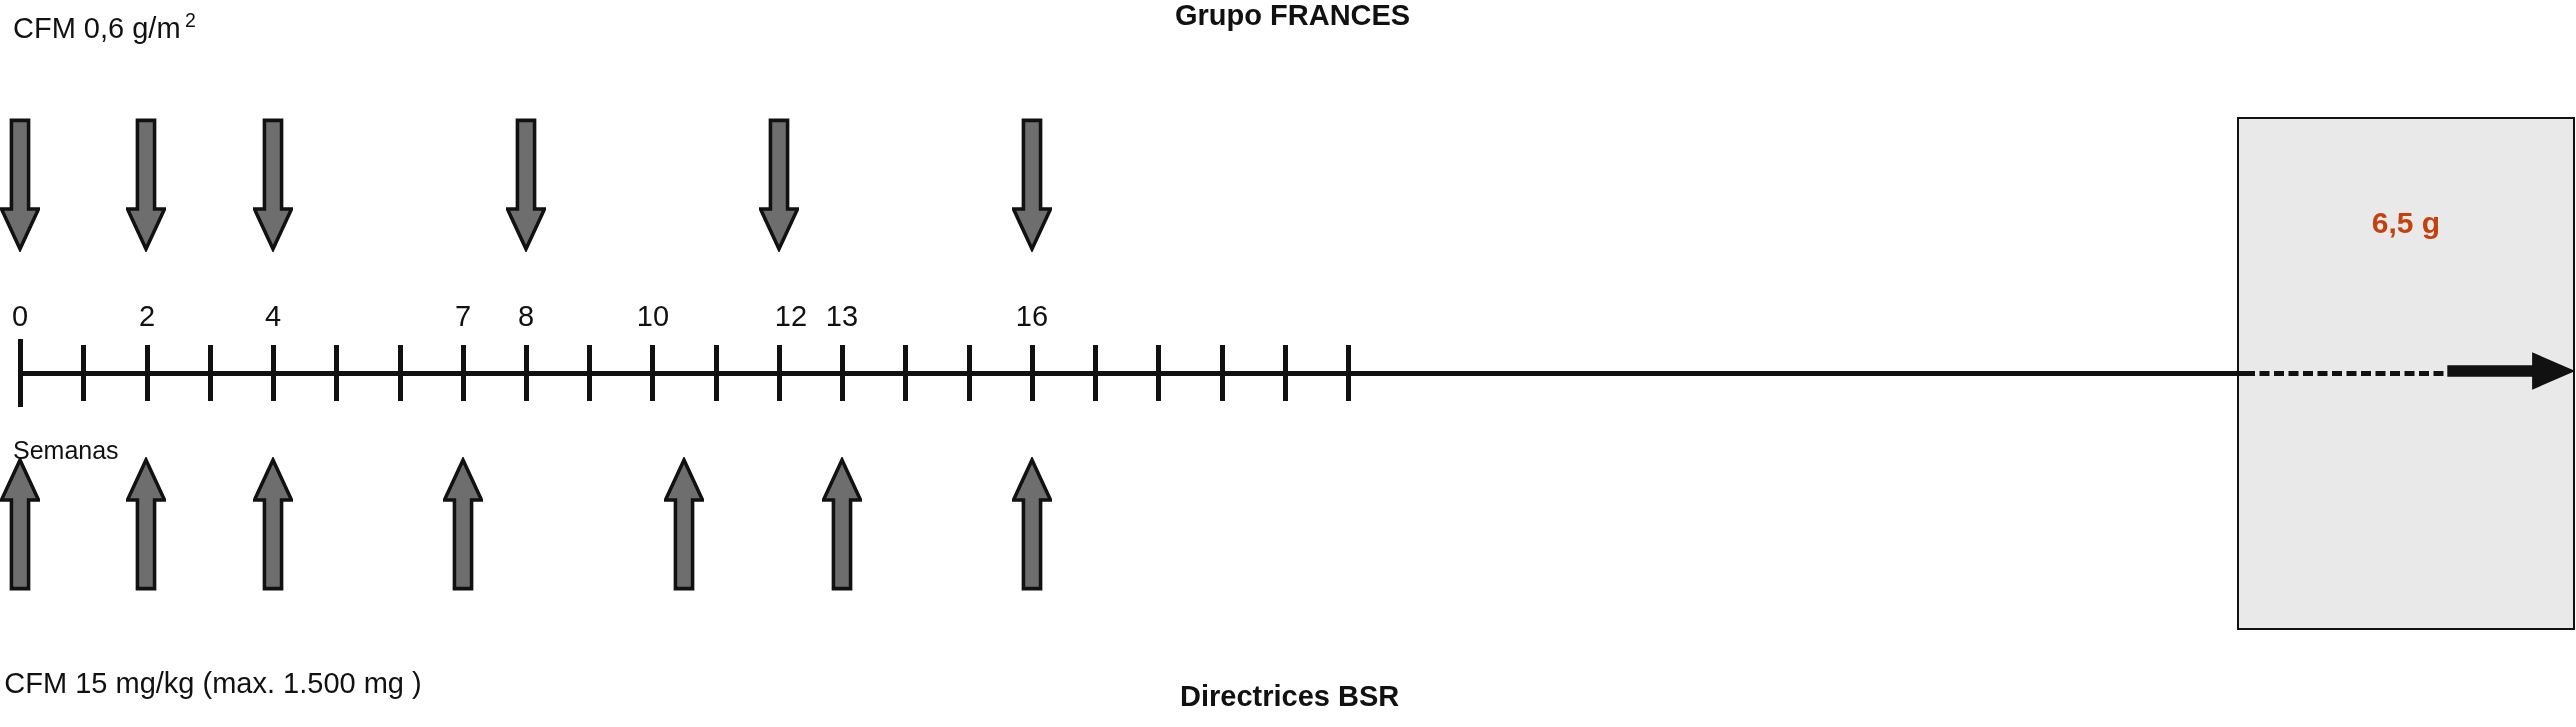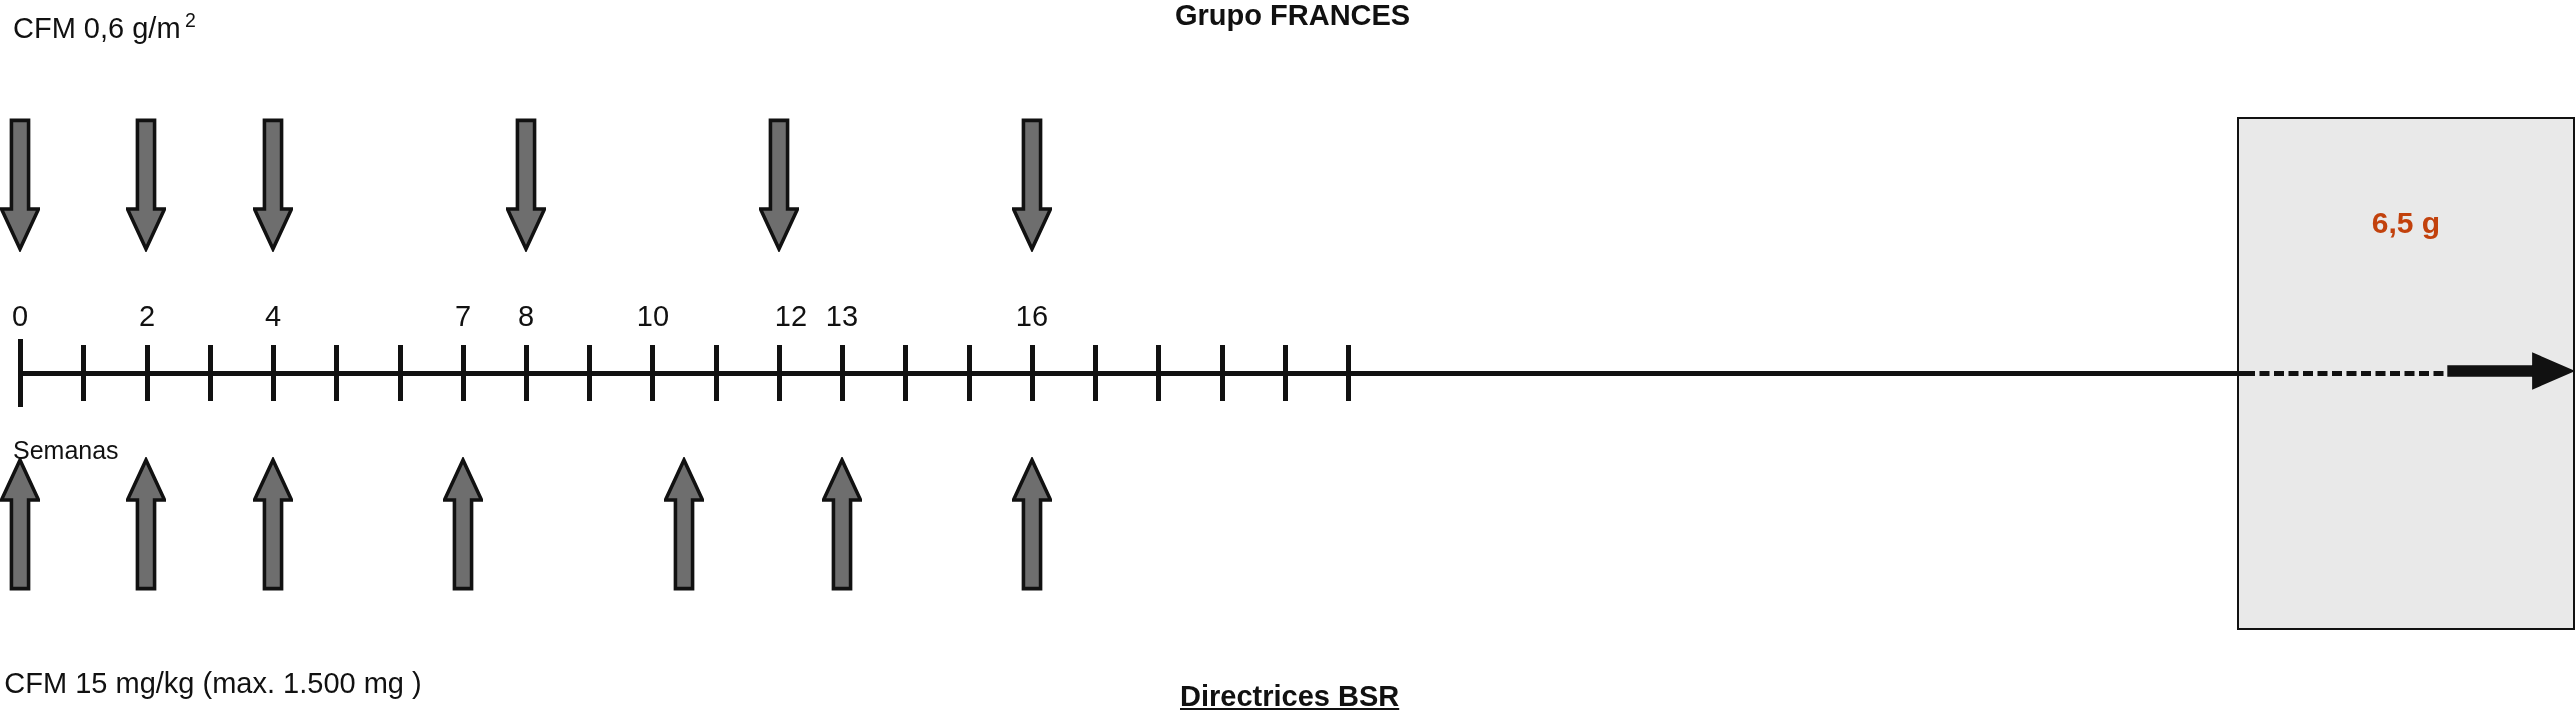--- a/index.html
+++ b/index.html
@@ -30,21 +30,20 @@
     font-size: 29px;
     font-weight: bold;
     left: 1175px;
     top: 1.4px;
   }
   .title-bottom {
     font-size: 29px;
     font-weight: bold;
     left: 1180px;
     top: 682px;
-    text-decoration: underline;
   }
   .label-topleft {
     font-size: 29px;
     left: 13px;
     top: 11px;
   }
   .label-topleft .sup {
     font-size: 19.5px;
     vertical-align: super;
     padding-left: 4.3px;

